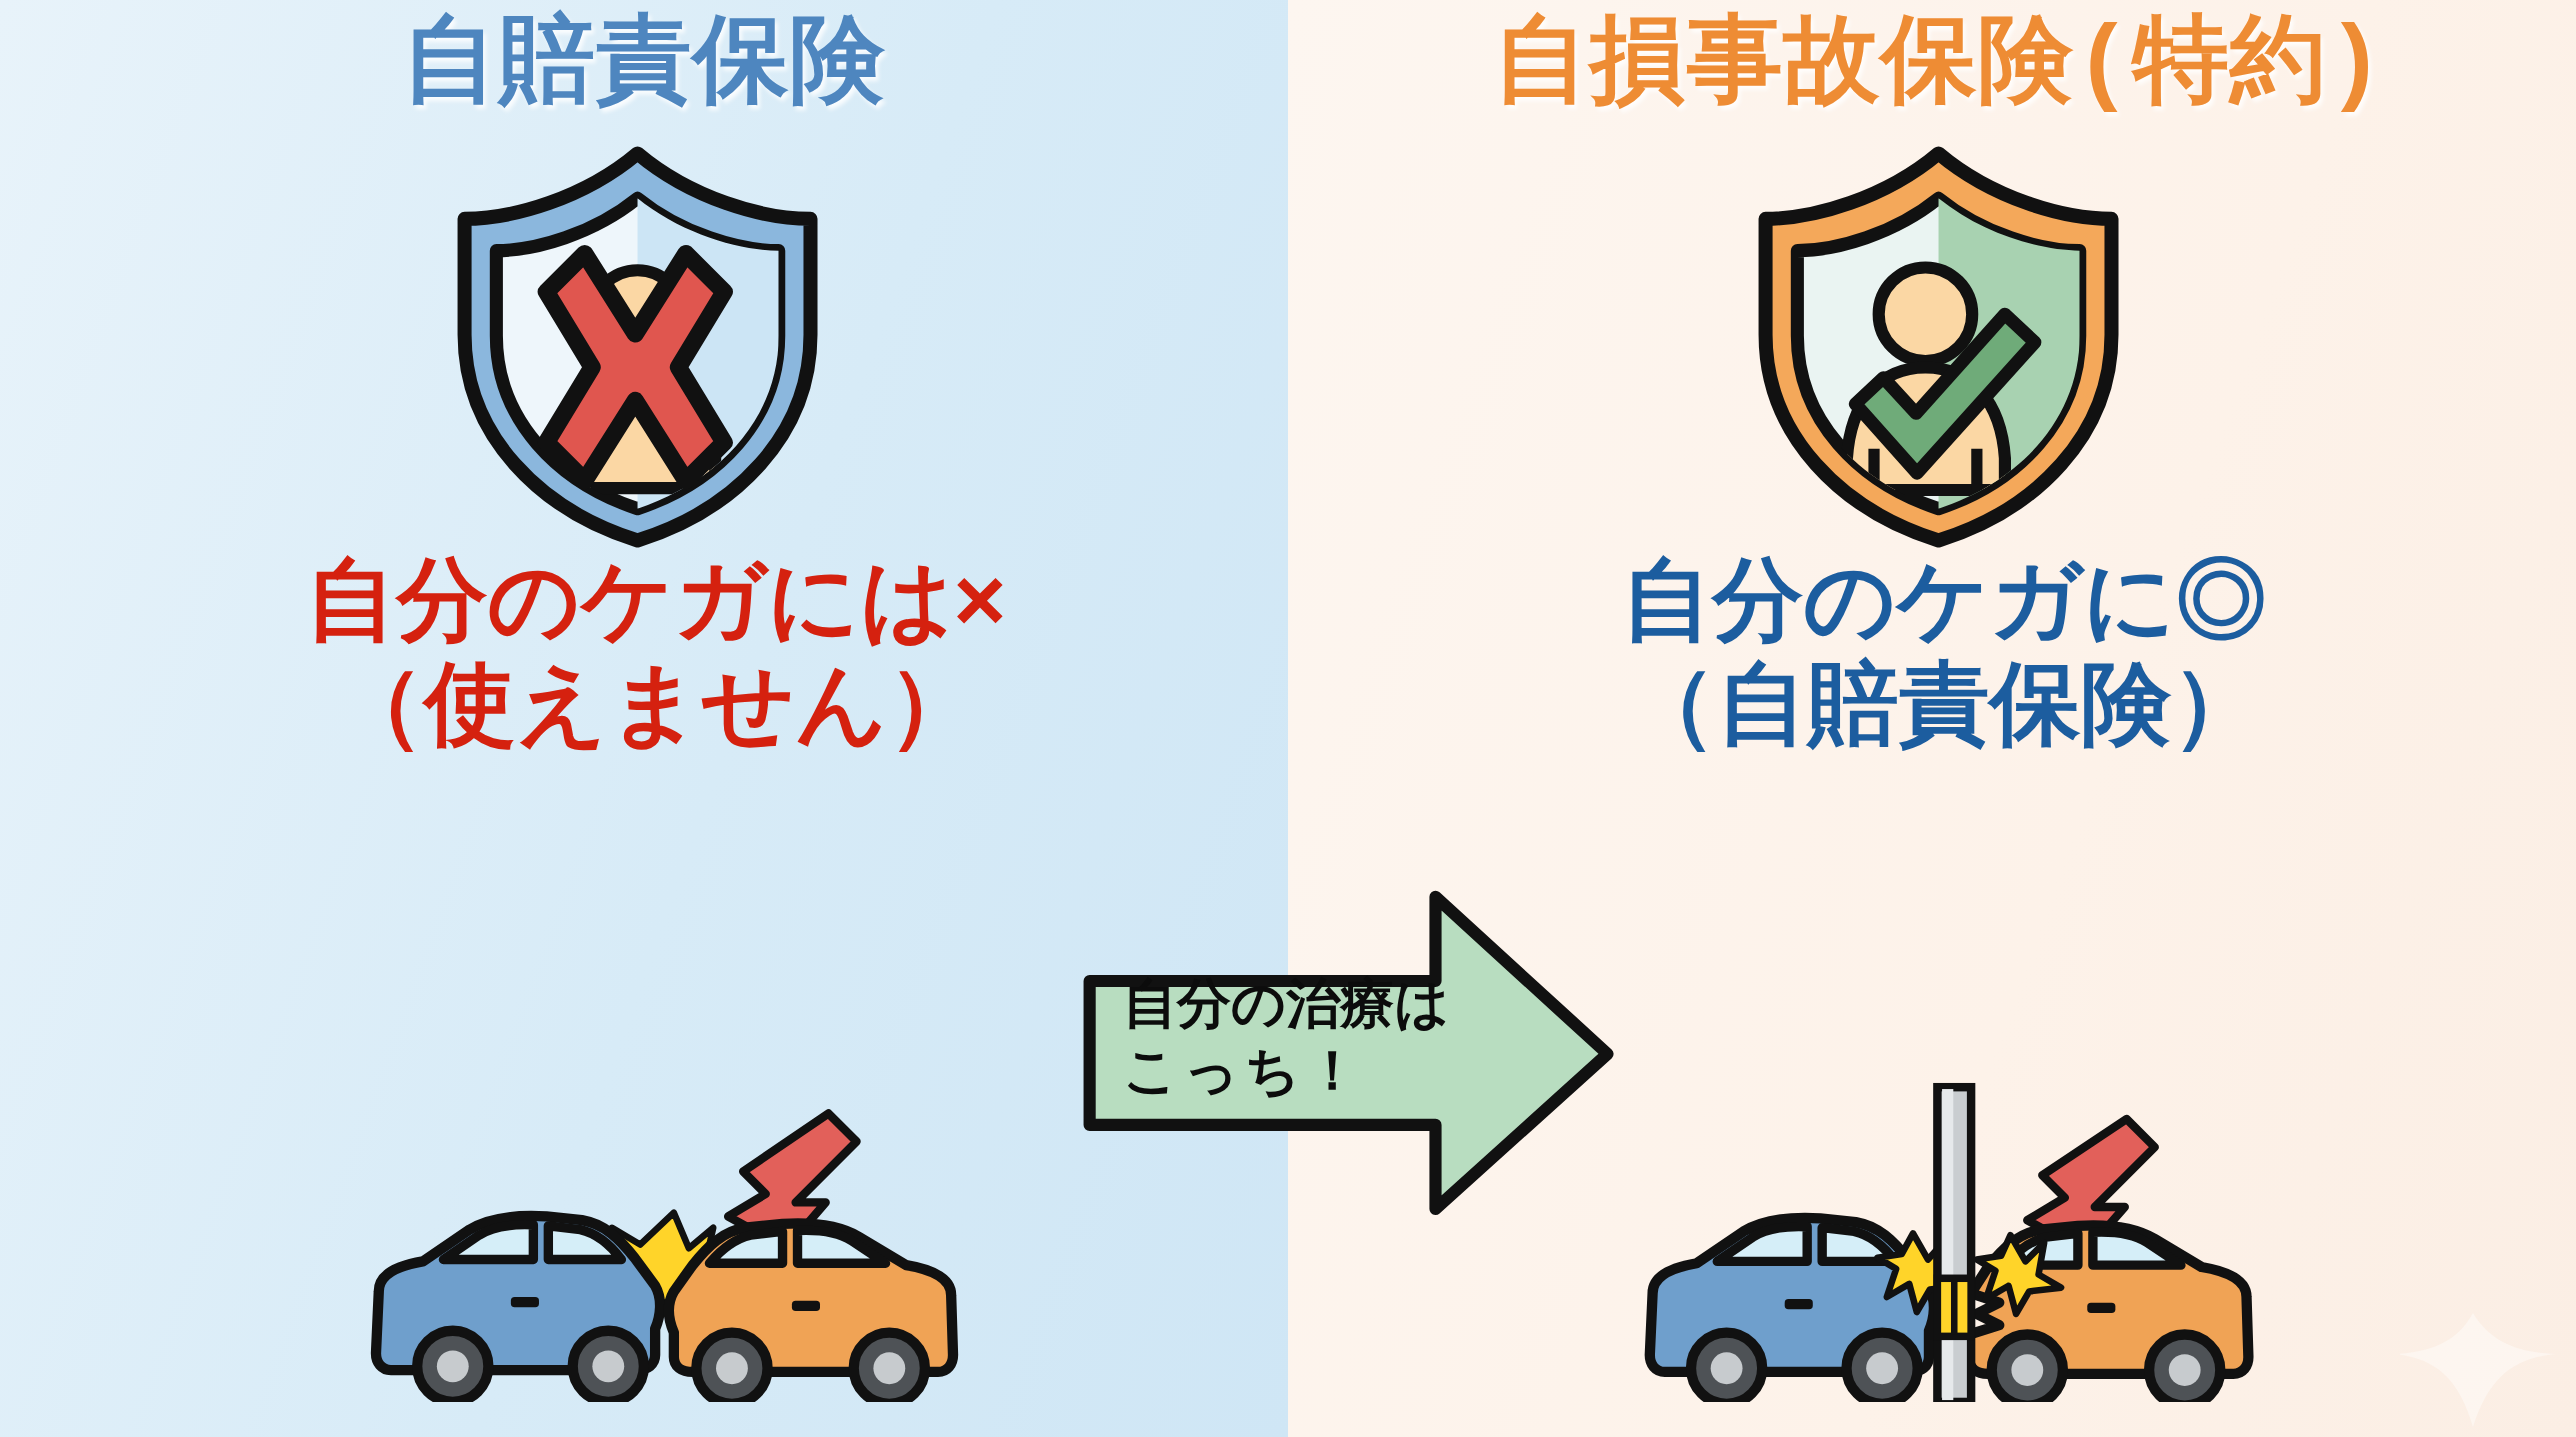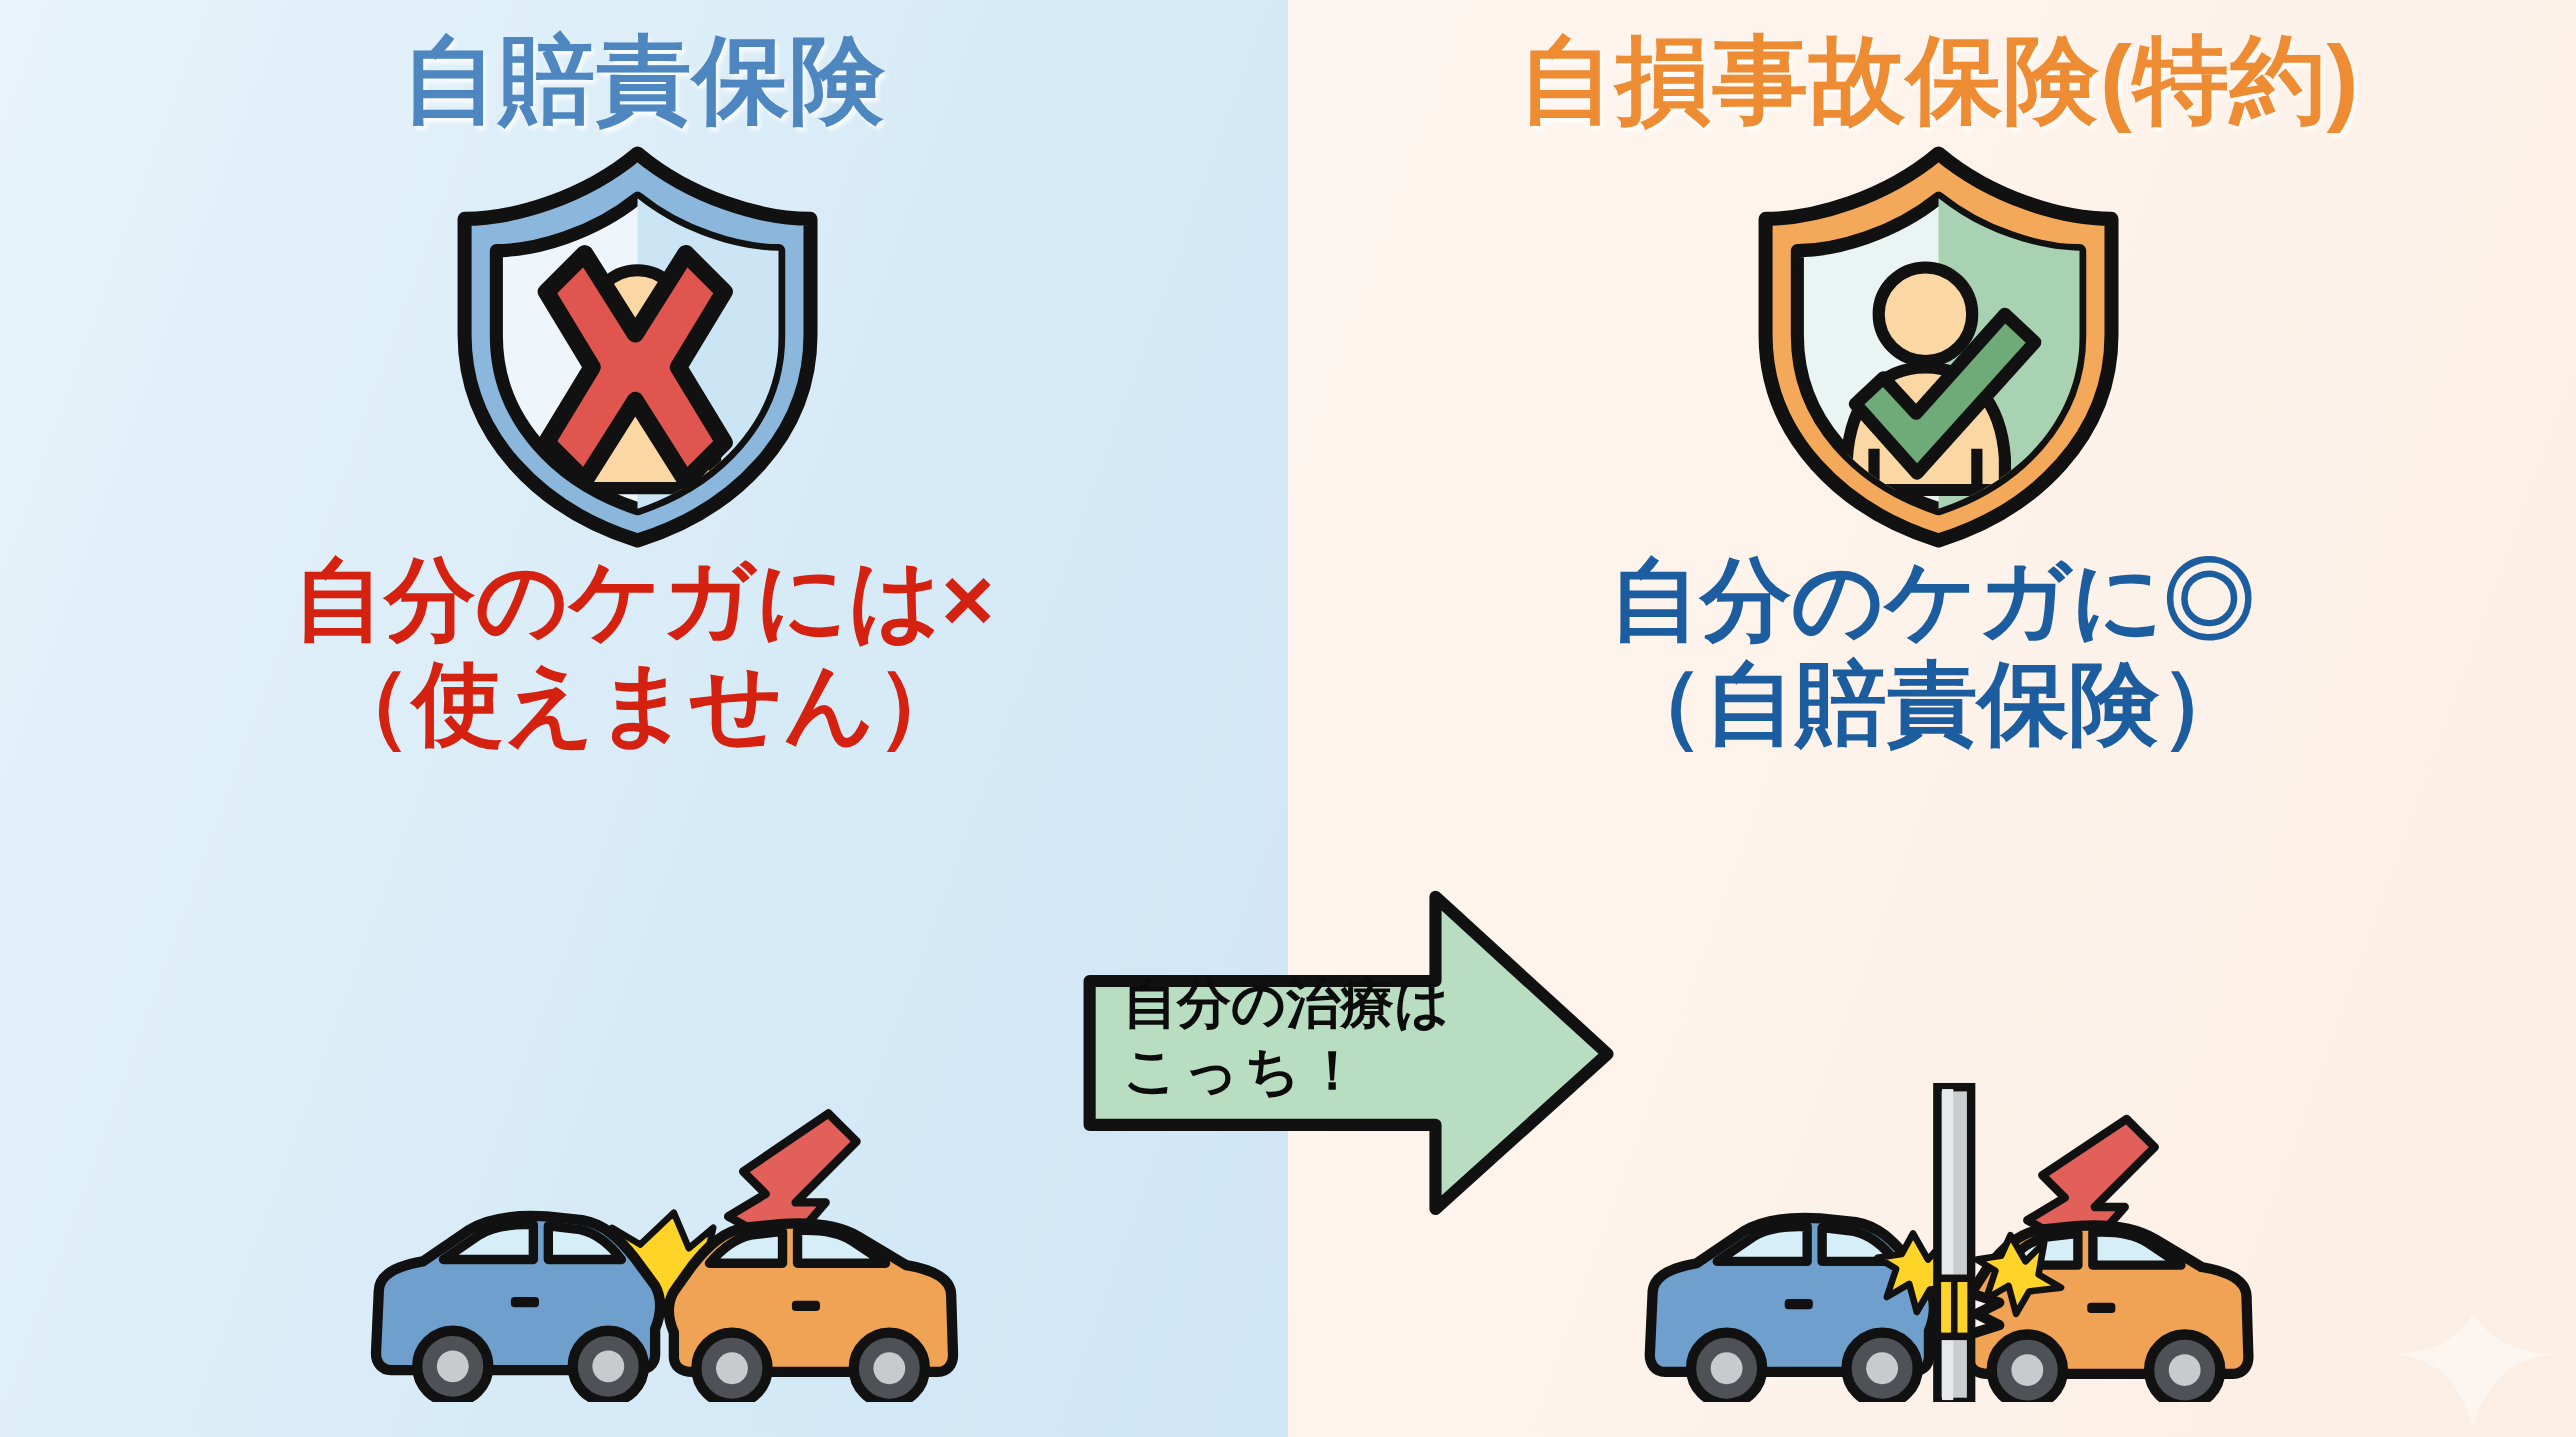--- a/index.html
+++ b/index.html
@@ -27,29 +27,30 @@
   .panel.left {
     background: linear-gradient(110deg, #e8f3fa 0%, #d7ebf7 55%, #cfe6f5 100%);
   }
   .panel.right {
     background: linear-gradient(110deg, #fdf6f0 0%, #fdf2e9 60%, #fbeee4 100%);
   }
 
   
   .panel-title {
     position: absolute;
-    top: 21px;
+    top: 8px;
     left: 0;
     width: 100%;
     text-align: center;
     font-size: 96px;
     font-weight: 700;
     letter-spacing: 0.9px;
     line-height: 1.22;
     white-space: nowrap;
+    font-family: Liberation Mono, monospace;
   }
   .panel.left .panel-title {
     color: #4e86bf;
     text-shadow: 2.8px 3.7px 4.7px rgba(255,255,255,.85);
   }
   .panel.right .panel-title {
     color: #ee8c34;
     text-shadow: 2.8px 3.7px 4.7px rgba(255,255,255,.85);
     padding-left: 14px;
   }
@@ -64,21 +65,21 @@
     justify-content: center;
   }
   .panel.left  .shield-wrap { padding-right: 11.2px; }
   .panel.right .shield-wrap { padding-left: 13px; }
   .shield-svg { width: 388px; height: 412px; display: block; }
 
   
   .statement {
     position: absolute;
     top: 548px;
-    left: 0;
+    left: 12px;
     width: 100%;
     text-align: center;
     font-size: 91px;
     font-weight: 700;
     line-height: 1.14;
     letter-spacing: 0px;
     white-space: nowrap;
   }
   .panel.left .statement  { color: #d5210f; }
   .panel.right .statement { color: #1c5d9f; }

